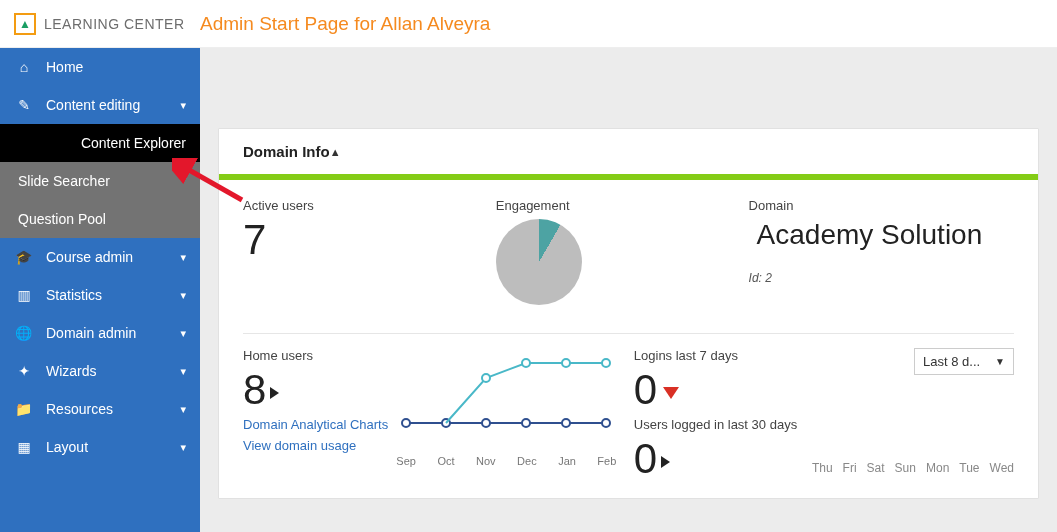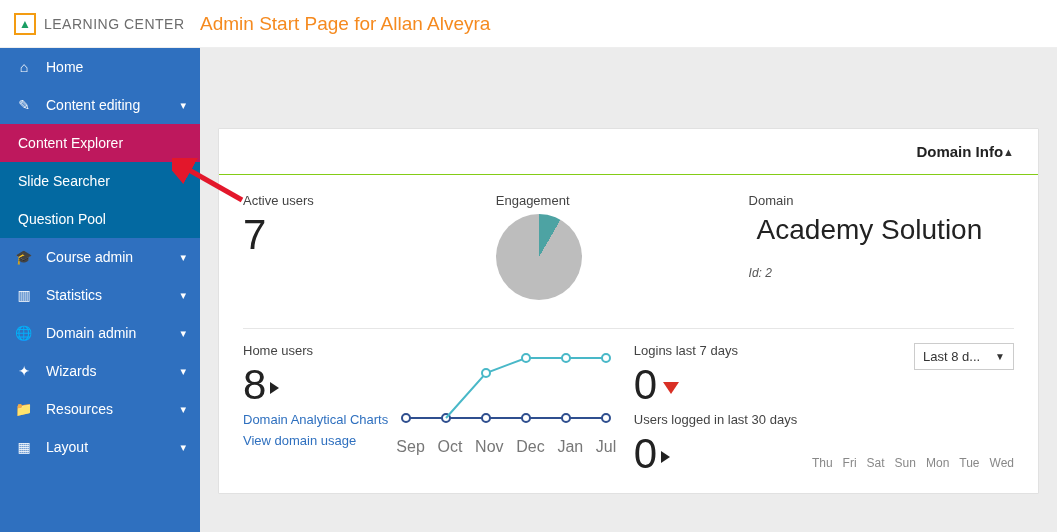--- a/index.html
+++ b/index.html
@@ -7,32 +7,32 @@
   .header { height: 48px; display: flex; align-items: center; border-bottom: 1px solid #eee; }
   .logo-wrap { width: 200px; display: flex; align-items: center; padding-left: 14px; }
   .logo-icon { width: 22px; height: 22px; border: 2px solid #f39c12; display: inline-flex; align-items: center; justify-content: center; margin-right: 8px; }
   .logo-inner { font-size: 12px; color: #1a9e63; }
   .logo-text { color: #6d6d6d; font-size: 14px; letter-spacing: 0.5px; }
   .page-title { color: #f58a1f; font-size: 19px; }
 
   .layout { display: flex; height: calc(100% - 48px); }
   .sidebar { width: 200px; background: #2f70bf; color: #fff; font-size: 14px; }
   .side-item { display: flex; align-items: center; padding: 11px 14px; cursor: pointer; position: relative; }
-  .side-item.sub { background: #0369a1; padding-left: 18px; }
-  .side-item.sub.active { background: #be185d; }
+  .side-item.sub { background: #737373; padding-left: 18px; }
+  .side-item.sub.active { background: #000000; text-align: right; }
   .side-icon { width: 20px; display: inline-flex; justify-content: center; margin-right: 12px; font-size: 14px; }
   .side-label { flex: 1; }
   .chev { font-size: 11px; }
 
   .arrow-overlay { position: absolute; left: 172px; top: 158px; pointer-events: none; z-index: 50; }
 
   .main { flex: 1; background: #ececec; padding: 0; overflow: hidden; }
   .spacer { height: 80px; }
   .card { background: #fff; margin: 0 18px; border: 1px solid #e1e1e1; border-radius: 1px; }
-  .card-head { display: flex; align-items: center; justify-content: flex-end; padding: 14px 24px; border-bottom: 1px solid #84cc16; }
+  .card-head { display: flex; align-items: center; justify-content: flex-start; padding: 14px 24px; border-bottom: 6px solid #84cc16; }
   .card-title { font-weight: 600; font-size: 15px; color: #222; }
   .collapse-caret { font-size: 11px; color: #333; }
 
   .card-body { padding: 18px 24px; }
   .row { display: flex; }
   .col { flex: 1; }
   .domain-col { flex: 1.05; }
   .label-sm { font-size: 13px; color: #444; margin-bottom: 6px; }
   .big-num { font-size: 42px; font-weight: 300; color: #222; line-height: 1; }
   .big-num .caret-r { font-size: 18px; margin-left: 4px; vertical-align: middle; }
@@ -45,21 +45,21 @@
 
   .row2 { display: flex; }
   .col2a { width: 155px; }
   .col2b { width: 240px; }
   .col2c { width: 180px; }
   .col2d { flex: 1; }
 
   .link { color: #2f70bf; font-size: 13px; display: block; margin-top: 6px; cursor: pointer; }
 
   .line-chart { width: 220px; height: 90px; }
-  .xlabels { display: flex; justify-content: space-between; font-size: 16px; color: #777; width: 220px; margin-top: 2px; }
+  .xlabels { display: flex; justify-content: space-between; font-size: 11px; color: #777; width: 220px; margin-top: 14px; }
 
   .caret-r { display: inline-block; width: 0; height: 0; border-left: 9px solid #222; border-top: 6px solid transparent; border-bottom: 6px solid transparent; }
   .caret-down-red { display: inline-block; width: 0; height: 0; border-top: 12px solid #d93025; border-left: 8px solid transparent; border-right: 8px solid transparent; margin-left: 6px; vertical-align: middle; }
 
   .select { border: 1px solid #ccc; padding: 5px 8px; font-size: 13px; display: inline-flex; align-items: center; justify-content: space-between; width: 100px; cursor: pointer; }
   .select .tri { font-size: 10px; margin-left: 6px; }
 
   .weekdays { display: flex; gap: 10px; font-size: 12px; color: #888; margin-top: 16px; }
 </style>
 </head>
@@ -176,21 +176,21 @@
               <circle cx="130" cy="15" r="4" fill="#fff" stroke="#49b8c8" stroke-width="2"></circle>
               <circle cx="170" cy="15" r="4" fill="#fff" stroke="#49b8c8" stroke-width="2"></circle>
               <circle cx="210" cy="15" r="4" fill="#fff" stroke="#49b8c8" stroke-width="2"></circle>
             </svg>
             <div class="xlabels">
               <span>Sep</span>
               <span>Oct</span>
               <span>Nov</span>
               <span>Dec</span>
               <span>Jan</span>
-              <span>Jul</span>
+              <span>Feb</span>
             </div>
           </div>
           <div class="col2c">
             <div class="label-sm">Logins last 7 days</div>
             <div class="big-num"><span>0</span><span class="caret-down-red"></span></div>
             <div class="label-sm" style="margin-top:6px;">Users logged in last 30 days</div>
             <div class="big-num"><span>0</span><span class="caret-r"></span></div>
           </div>
           <div class="col2d">
             <div style="text-align:right;">

